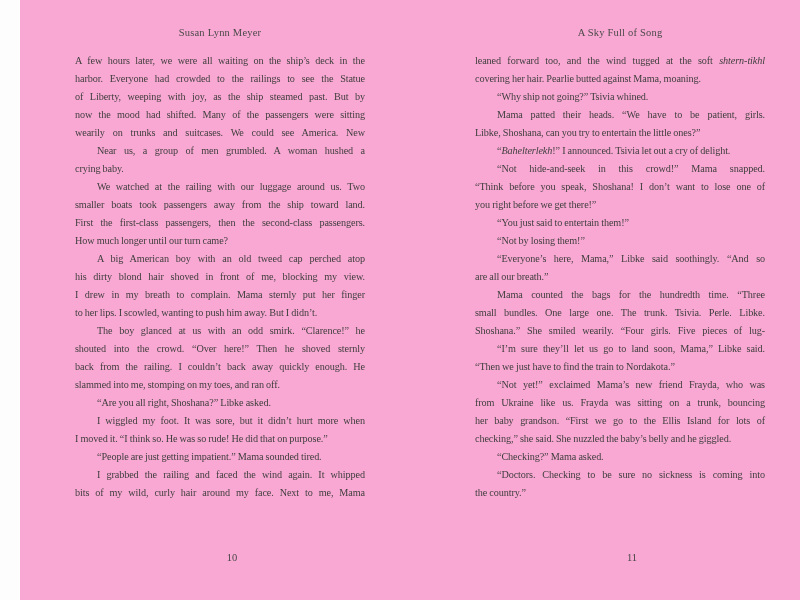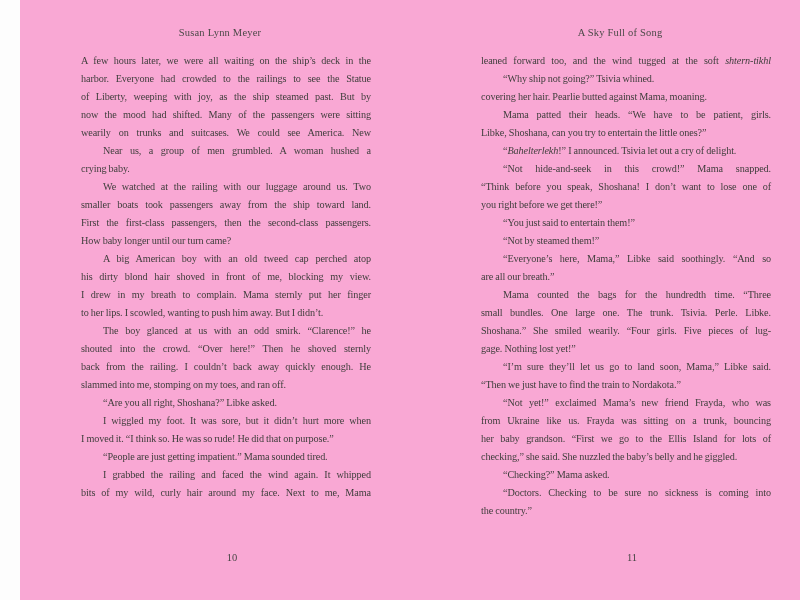--- a/index.html
+++ b/index.html
@@ -29,21 +29,21 @@
     left: 0;
     width: 100%;
     text-align: center;
     font-size: 10.5px;
     letter-spacing: 0.2px;
     color: #4b4a48;
   }
   .body-text {
     position: absolute;
     top: 52px;
-    left: 61px;
+    left: 55px;
     width: 290px;
     font-size: 10.2px;
     letter-spacing: -0.1px;
     word-spacing: -0.3px;
   }
   .line {
     min-height: 18px;
     line-height: 18px;
     text-align: left;
   }
@@ -78,21 +78,21 @@
         <div class="line just"><span>A few hours later, we were all waiting on the ship’s deck in the</span></div>
         <div class="line just"><span>harbor. Everyone had crowded to the railings to see the Statue</span></div>
         <div class="line just"><span>of Liberty, weeping with joy, as the ship steamed past. But by</span></div>
         <div class="line just"><span>now the mood had shifted. Many of the passengers were sitting</span></div>
         <div class="line just"><span>wearily on trunks and suitcases. We could see America. New</span></div>
         <div class="line indent just"><span>Near us, a group of men grumbled. A woman hushed a</span></div>
         <div class="line"><span>crying baby.</span></div>
         <div class="line indent just"><span>We watched at the railing with our luggage around us. Two</span></div>
         <div class="line just"><span>smaller boats took passengers away from the ship toward land.</span></div>
         <div class="line just"><span>First the first-class passengers, then the second-class passengers.</span></div>
-        <div class="line"><span>How baby longer until our turn came?</span></div>
+        <div class="line"><span>How much longer until our turn came?</span></div>
         <div class="line indent just"><span>A big American boy with an old tweed cap perched atop</span></div>
         <div class="line just"><span>his dirty blond hair shoved in front of me, blocking my view.</span></div>
         <div class="line just"><span>I drew in my breath to complain. Mama sternly put her finger</span></div>
         <div class="line"><span>to her lips. I scowled, wanting to push him away. But I didn’t.</span></div>
         <div class="line indent just"><span>The boy glanced at us with an odd smirk. “Clarence!” he</span></div>
         <div class="line just"><span>shouted into the crowd. “Over here!” Then he shoved sternly</span></div>
         <div class="line just"><span>back from the railing. I couldn’t back away quickly enough. He</span></div>
         <div class="line"><span>slammed into me, stomping on my toes, and ran off.</span></div>
         <div class="line indent"><span>“Are you all right, Shoshana?” Libke asked.</span></div>
         <div class="line indent just"><span>I wiggled my foot. It was sore, but it didn’t hurt more when</span></div>
@@ -101,36 +101,35 @@
         <div class="line indent just"><span>I grabbed the railing and faced the wind again. It whipped</span></div>
         <div class="line just"><span>bits of my wild, curly hair around my face. Next to me, Mama</span></div>
       </div>
     <div class="folio">10</div>
   </section>
 
   <section class="page">
     <div class="running-head">A Sky Full of Song</div>
     <div class="body-text">
         <div class="line just"><span>leaned forward too, and the wind tugged at the soft </span><span class="it">shtern-tikhl</span></div>
+        <div class="line"><span>covering her hair. Pearlie butted against Mama, moaning.</span></div>
         <div class="line indent"><span>“Why ship not going?” Tsivia whined.</span></div>
-        <div class="line"><span>covering her hair. Pearlie butted against Mama, moaning.</span></div>
         <div class="line indent just"><span>Mama patted their heads. “We have to be patient, girls.</span></div>
         <div class="line"><span>Libke, Shoshana, can you try to entertain the little ones?”</span></div>
         <div class="line indent"><span>“</span><span class="it">Bahelterlekh</span><span>!” I announced. Tsivia let out a cry of delight.</span></div>
         <div class="line indent just"><span>“Not hide-and-seek in this crowd!” Mama snapped.</span></div>
         <div class="line just"><span>“Think before you speak, Shoshana! I don’t want to lose one of</span></div>
         <div class="line"><span>you right before we get there!”</span></div>
         <div class="line indent"><span>“You just said to entertain them!”</span></div>
-        <div class="line indent"><span>“Not by steamed them!”</span></div>
+        <div class="line indent"><span>“Not by losing them!”</span></div>
         <div class="line indent just"><span>“Everyone’s here, Mama,” Libke said soothingly. “And so</span></div>
         <div class="line"><span>are all our breath.”</span></div>
         <div class="line indent just"><span>Mama counted the bags for the hundredth time. “Three</span></div>
         <div class="line just"><span>small bundles. One large one. The trunk. Tsivia. Perle. Libke.</span></div>
         <div class="line just"><span>Shoshana.” She smiled wearily. “Four girls. Five pieces of lug-</span></div>
-        <div class="line"><span>gage. Nothing lost yet!”</span></div>
         <div class="line indent just"><span>“I’m sure they’ll let us go to land soon, Mama,” Libke said.</span></div>
         <div class="line"><span>“Then we just have to find the train to Nordakota.”</span></div>
         <div class="line indent just"><span>“Not yet!” exclaimed Mama’s new friend Frayda, who was</span></div>
         <div class="line just"><span>from Ukraine like us. Frayda was sitting on a trunk, bouncing</span></div>
         <div class="line just"><span>her baby grandson. “First we go to the Ellis Island for lots of</span></div>
         <div class="line"><span>checking,” she said. She nuzzled the baby’s belly and he giggled.</span></div>
         <div class="line indent"><span>“Checking?” Mama asked.</span></div>
         <div class="line indent just"><span>“Doctors. Checking to be sure no sickness is coming into</span></div>
         <div class="line"><span>the country.”</span></div>
       </div>

